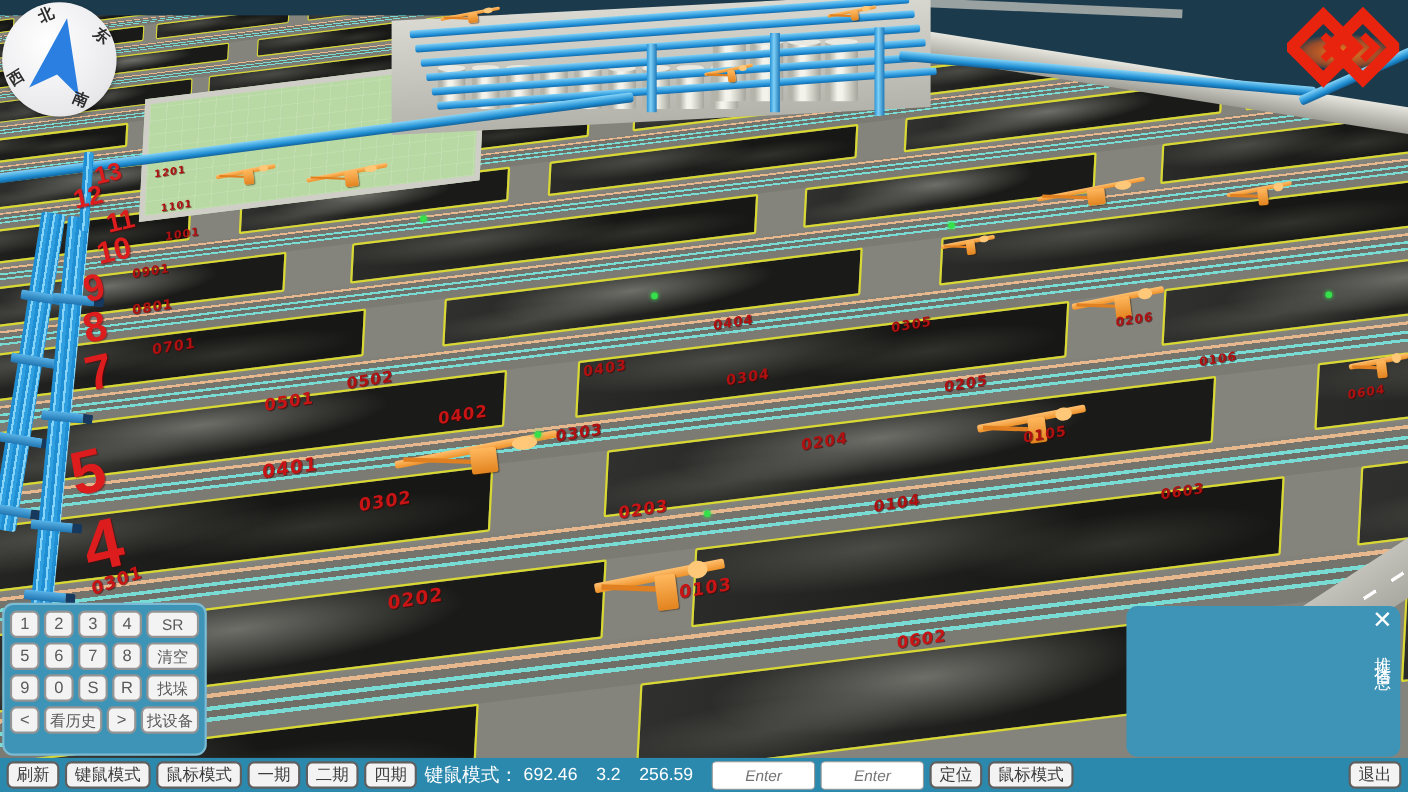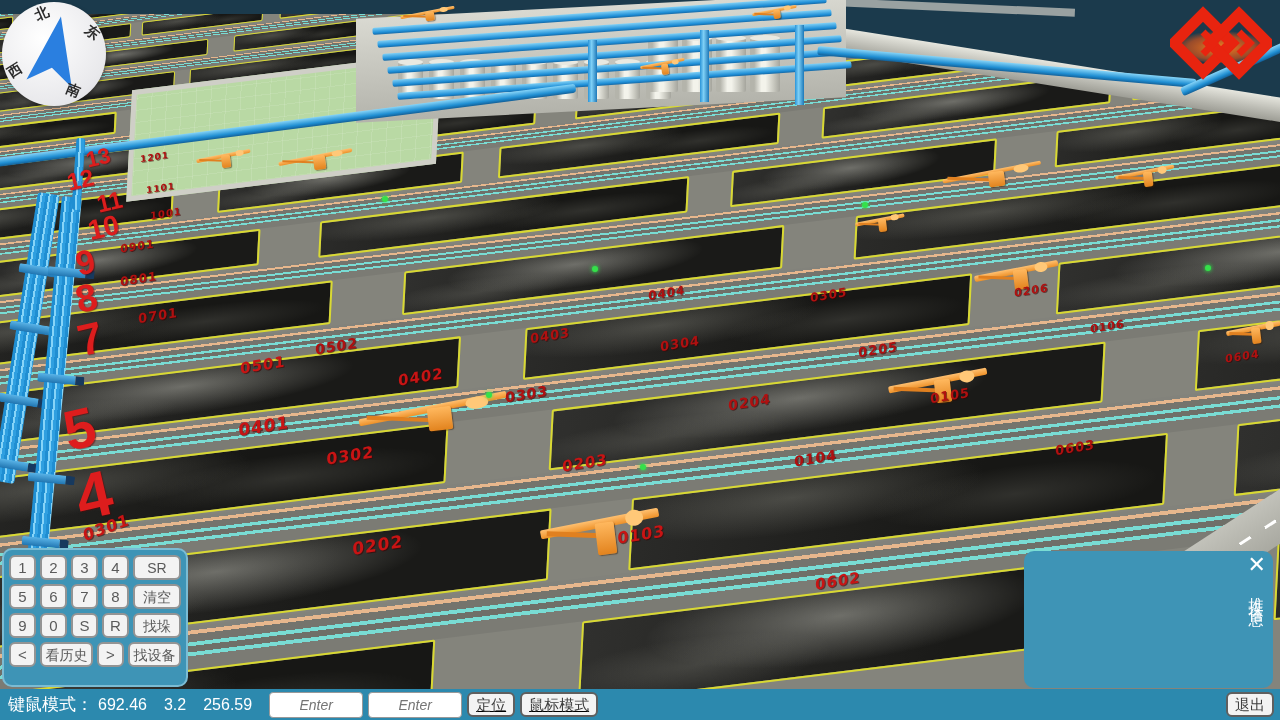--- a/index.html
+++ b/index.html
@@ -501,25 +501,33 @@
       </div>
     </div>
 </div>
 
 <div class="infopanel">
   <span class="close">✕</span>
   <span class="sidelabel">堆垛信息</span>
 </div>
 
 <div class="toolbar">
+  <span id="tb-left" style="display: inline-flex; gap: 5px;">
+      <button class="tbtn">刷新</button>
+      <button class="tbtn">键鼠模式</button>
+      <button class="tbtn">鼠标模式</button>
+      <button class="tbtn">一期</button>
+      <button class="tbtn">二期</button>
+      <button class="tbtn">四期</button>
+    </span>
   <span class="tlabel">键鼠模式：</span>
   <span class="tcoord">692.46</span>
   <span class="tcoord">3.2</span>
   <span class="tcoord">256.59</span>
   <input class="tinput" type="text" placeholder="Enter" style="">
   <input class="tinput" type="text" placeholder="Enter" style="">
-  <span id="tb-mid" style="display: inline-flex; gap: 5px; text-decoration: underline;">
+  <span id="tb-mid" style="display: inline-flex; gap: 5px;">
       <button class="tbtn">定位</button>
       <button class="tbtn">鼠标模式</button>
     </span>
   <span class="spacer"></span>
   <button class="tbtn">退出</button>
 </div>
 
 </body></html>

